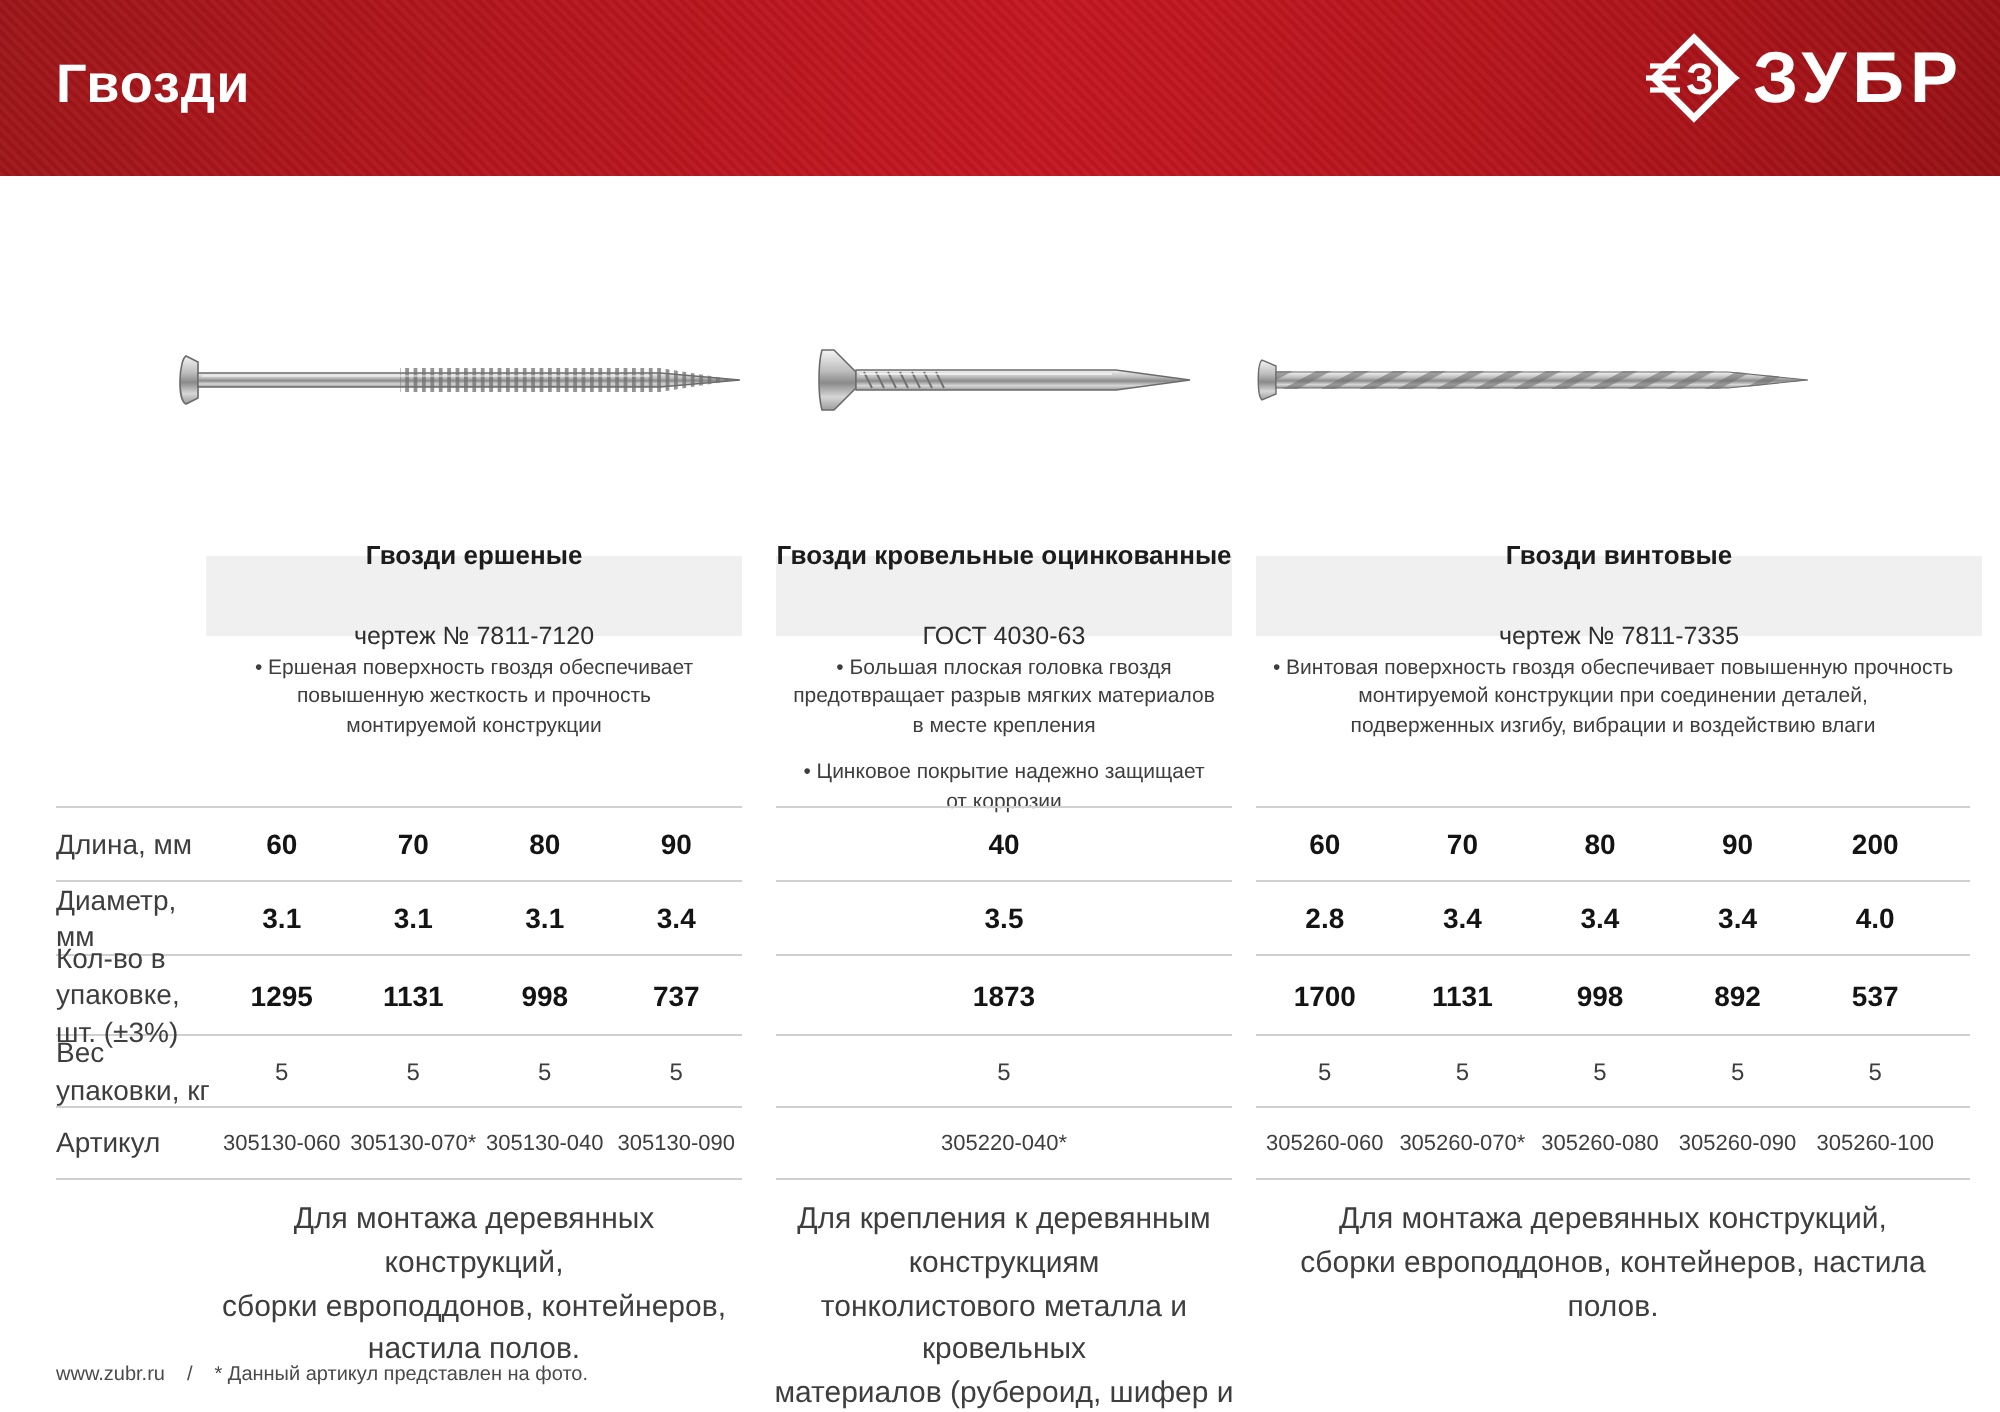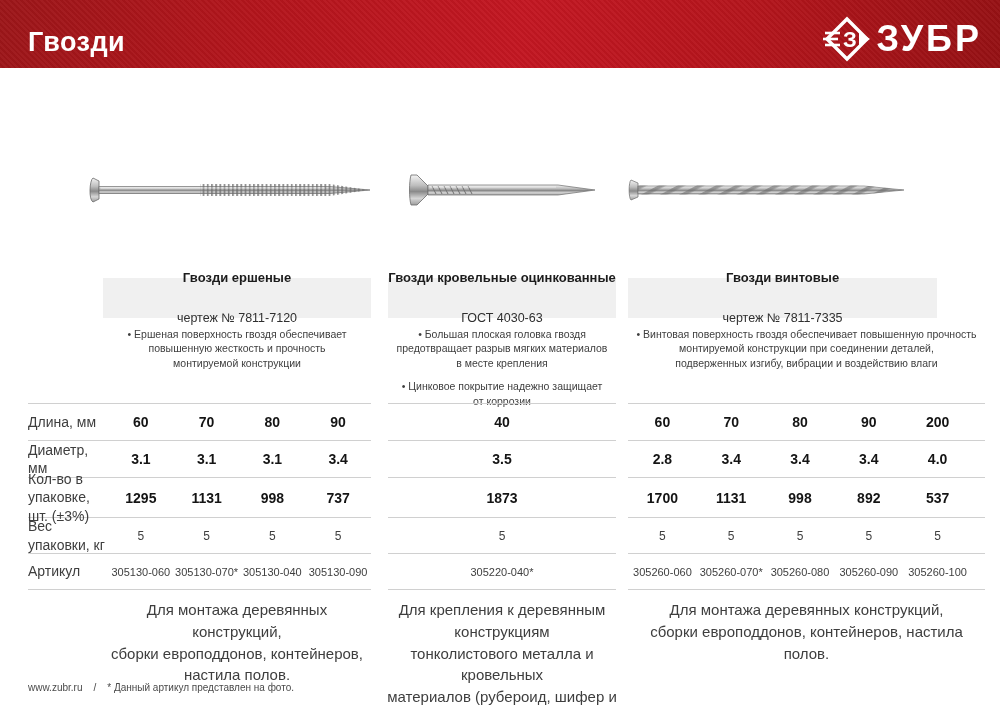--- a/index.html
+++ b/index.html
@@ -2,21 +2,21 @@
 <html><head>
 <meta charset="utf-8">
 <style>
   * { margin:0; padding:0; box-sizing:border-box; }
   html,body { background:#ffffff; }
   body { width:1000px; height:706px; font-family:"Liberation Sans", sans-serif; }
   .page { position:relative; width:1000px; height:706px; background:#fff; overflow:hidden; }
 
   
   .banner {
-    position:absolute; left:0; top:0; width:1000px; height:68px;
+    position:absolute; left:0; top:0; width:1000px; height:88px;
     background:linear-gradient(100deg,#9c1619 0%, #b3151c 25%, #c31722 52%, #b4151c 75%, #951114 100%);
   }
   .banner:after{
     content:""; position:absolute; inset:0;
     background:repeating-linear-gradient(45deg, rgba(255,255,255,.03) 0 2px, rgba(0,0,0,.03) 2px 4px);
   }
   .banner-title {
     position:absolute; left:28px; top:27px; color:#fff;
     font-size:27px; font-weight:bold; letter-spacing:.5px; z-index:2;
   }
@@ -31,21 +31,21 @@
 
   
   .sec-box {
     position:absolute; top:278px; height:40px; background:#f0f0f0;
     display:flex; flex-direction:column; align-items:center; justify-content:center;
   }
   .sec-box .t { font-size:13px; font-weight:bold; color:#1c1c1c; line-height:1.25; }
   .sec-box .s { font-size:12.5px; color:#2f2f2f; line-height:1.2;margin-top:24px; }
   .box1 { left:103px; width:268px; }
   .box2 { left:388px; width:228px; }
-  .box3 { left:628px; width:309px; }
+  .box3 { left:628px; width:363px; }
 
   
   .bullets { position:absolute; top:327px; text-align:center; }
   .bullets .b {
     font-size:10.5px; color:#3e3e3e; line-height:1.38;
     white-space:pre-line; margin-bottom:9px;
   }
   .bl1 { left:103px; width:268px; }
   .bl2 { left:388px; width:228px; }
   .bl3 { left:624px; width:365px; }

